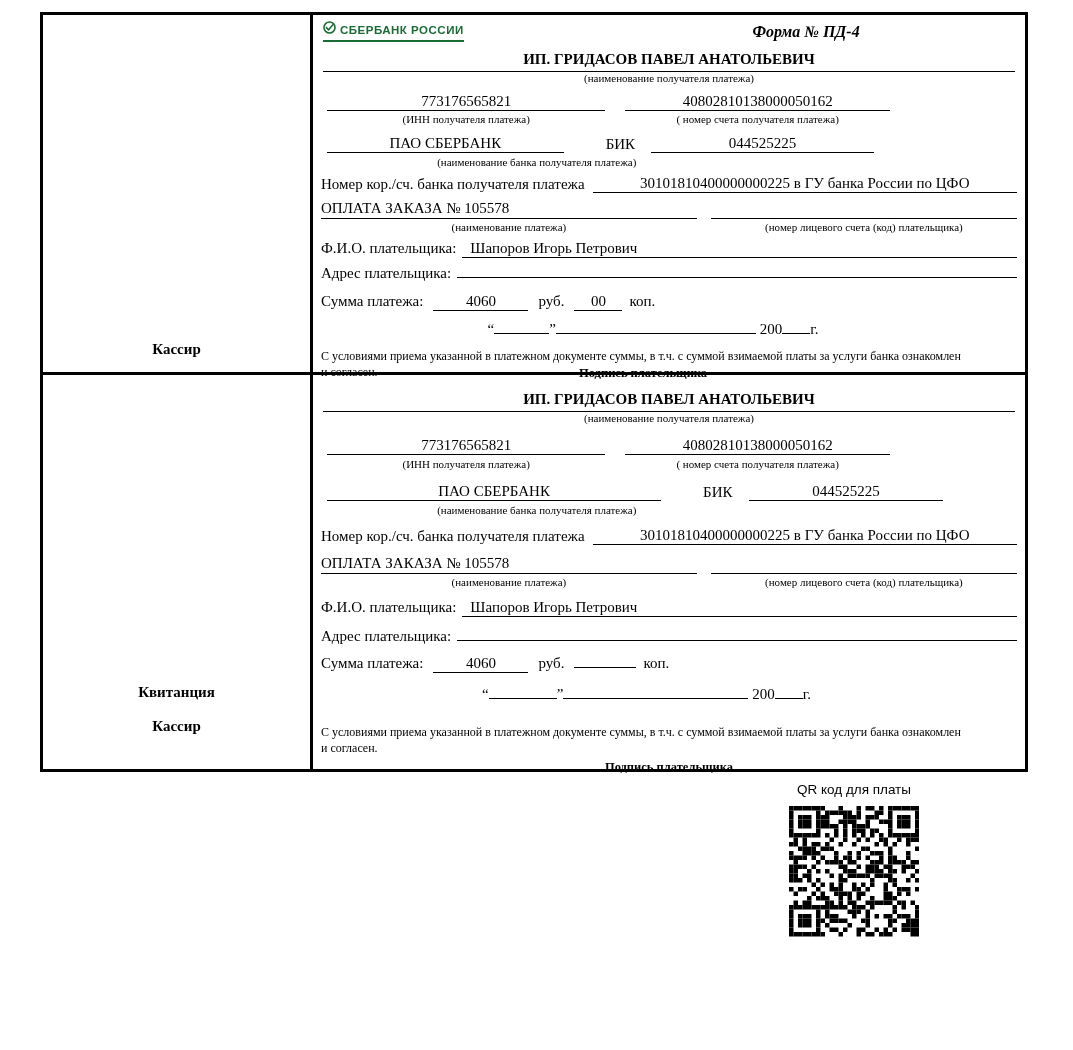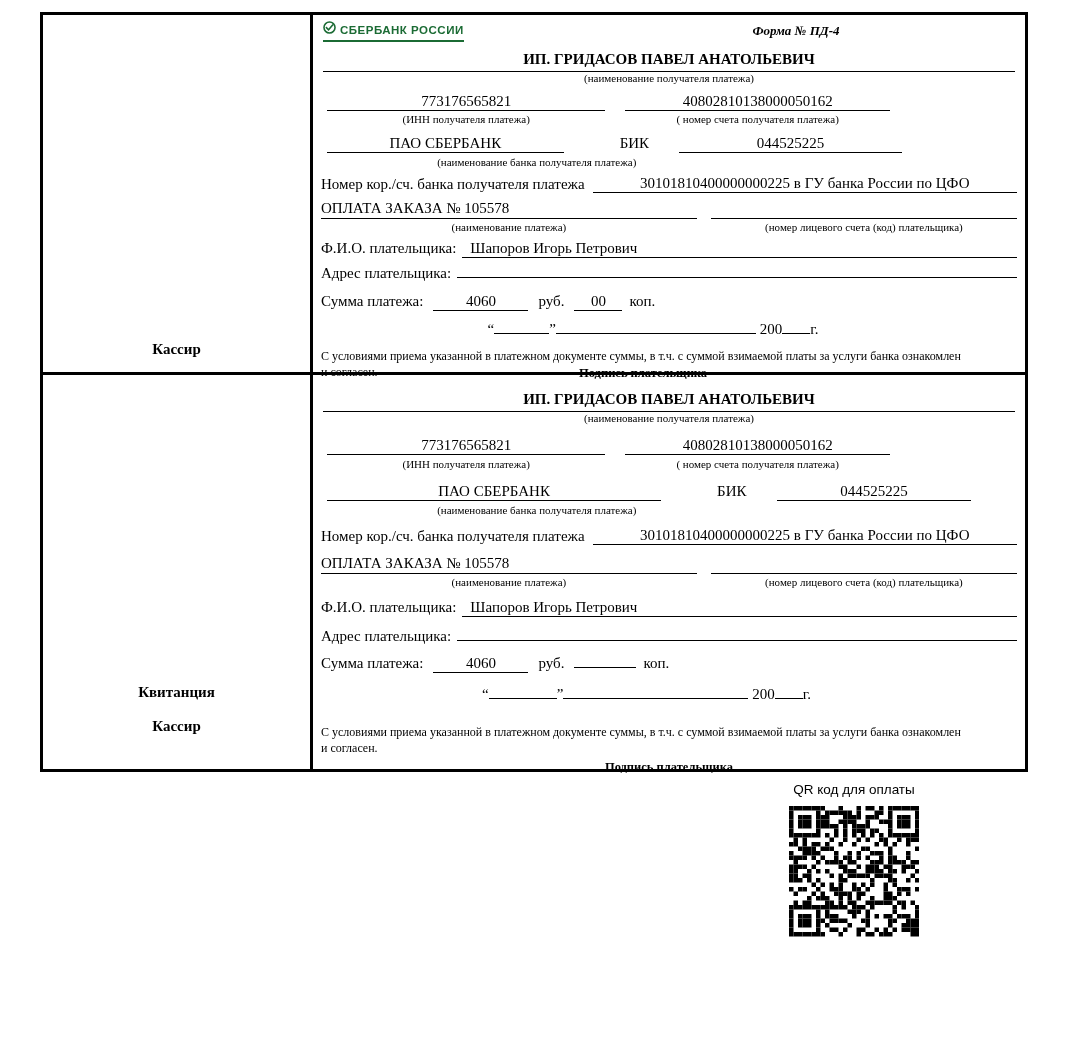--- a/index.html
+++ b/index.html
@@ -22,34 +22,34 @@
 
   .ul { border-bottom:1px solid #000; }
   .center { text-align:center; }
   .caption { font-size:11px; }
 
   .header-row { position:relative; height:32px; }
   .logo { position:absolute; left:2px; top:2px; display:flex; align-items:center; gap:4px;
           border-bottom:2px solid #1b6b34; padding-bottom:2px; }
   .logo-text { font-family:"Liberation Sans", sans-serif; font-size:11.5px; font-weight:bold;
                color:#1b6b34; letter-spacing:0.5px; }
-  .form-no { position:absolute; left:62%; top:4px; font-weight:bold; font-style:italic; font-size:13px; }
+  .form-no { position:absolute; left:62%; top:4px; font-weight:bold; font-style:italic; font-size:16px; }
 
   .payee { margin:0 2px; text-align:center; font-weight:bold; font-size:15px;
            border-bottom:1px solid #000; padding-bottom:3px; }
   .section-bottom .payee { margin-top:12px; }
 
   .two-col { display:flex; margin-top:9px; }
   .two-col .col  { width:40%; margin-left:6px; }
   .two-col .col2 { width:38%; margin-left:20px; }
   .two-col.caps { margin-top:2px; }
   .section-bottom .two-col { margin-top:13px; }
   .section-bottom .two-col.caps { margin-top:3px; }
 
-  .bank-row { display:flex; margin-top:10px; align-items:flex-start;gap:14px; }
+  .bank-row { display:flex; margin-top:10px; align-items:center; }
   .bank-row .bank-name { width:34%; margin-left:6px; }
   .bank-row .bik-label { margin-left:42px; }
   .bank-row .bik { width:32%; margin-left:16px; }
   .section-bottom .bank-row { margin-top:13px; }
   .section-bottom .bank-row .bank-name { width:48%; }
   .section-bottom .bank-row .bik { width:28%; }
   .bank-caption { width:62%; text-align:center; margin-top:3px; }
 
   .corr-row { display:flex; margin-top:7px; align-items:flex-end; }
   .corr-row .lbl { white-space:nowrap; padding-right:8px; }
@@ -250,21 +250,21 @@
       <div class="terms-wrap">
         <div class="terms">С условиями приема указанной в платежном документе суммы, в т.ч. с суммой взимаемой платы за услуги банка ознакомлен и согласен.</div>
         <div class="signature-center">Подпись плательщика</div>
       </div>
 
     </div>
   </div>
 </div>
 
 <div class="qr-block">
-  <div class="qr-caption">QR код для оплаты</div>
+  <div class="qr-caption">QR код для платы</div>
   <div class="qr-code"><svg width="130.5" height="130.5" xmlns="http://www.w3.org/2000/svg" fill="#000">
         <rect x="0" y="0" width="4.5" height="4.5"></rect>
         <rect x="4.5" y="0" width="4.5" height="4.5"></rect>
         <rect x="9" y="0" width="4.5" height="4.5"></rect>
         <rect x="13.5" y="0" width="4.5" height="4.5"></rect>
         <rect x="18" y="0" width="4.5" height="4.5"></rect>
         <rect x="22.5" y="0" width="4.5" height="4.5"></rect>
         <rect x="27" y="0" width="4.5" height="4.5"></rect>
         <rect x="31.5" y="0" width="4.5" height="4.5"></rect>
         <rect x="49.5" y="0" width="4.5" height="4.5"></rect>

